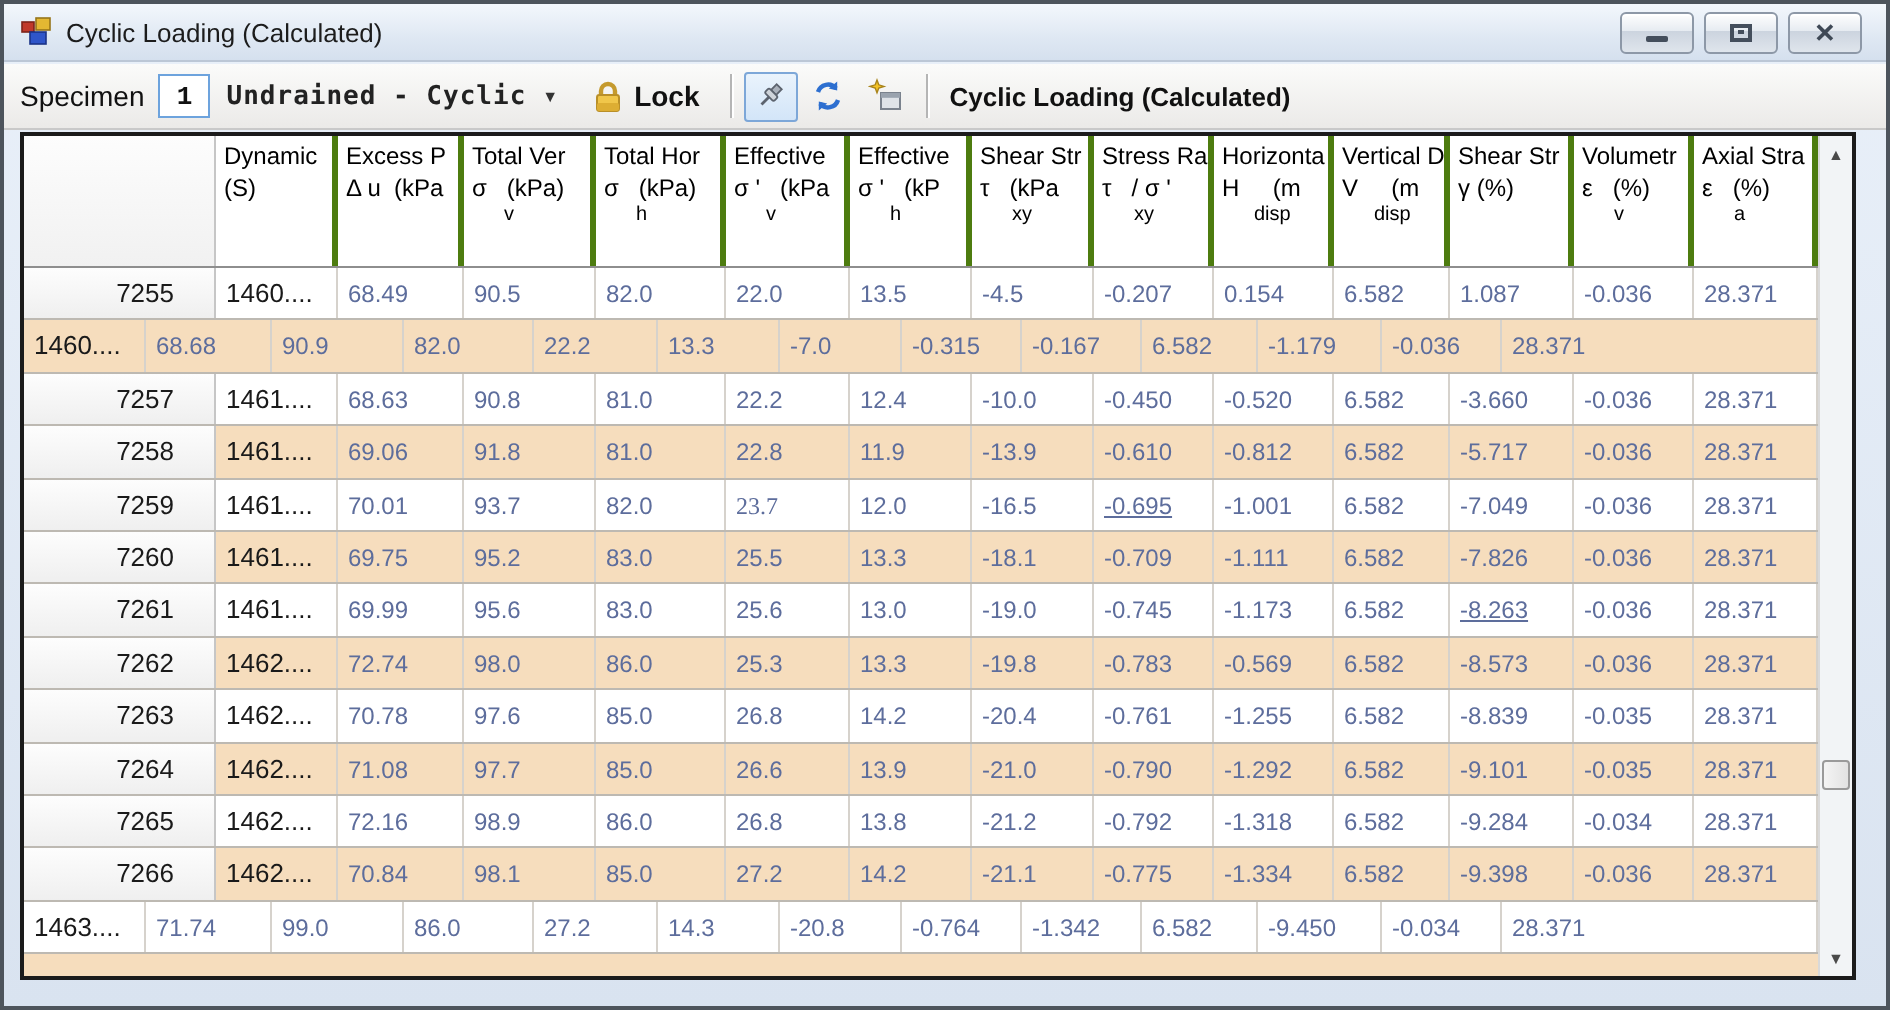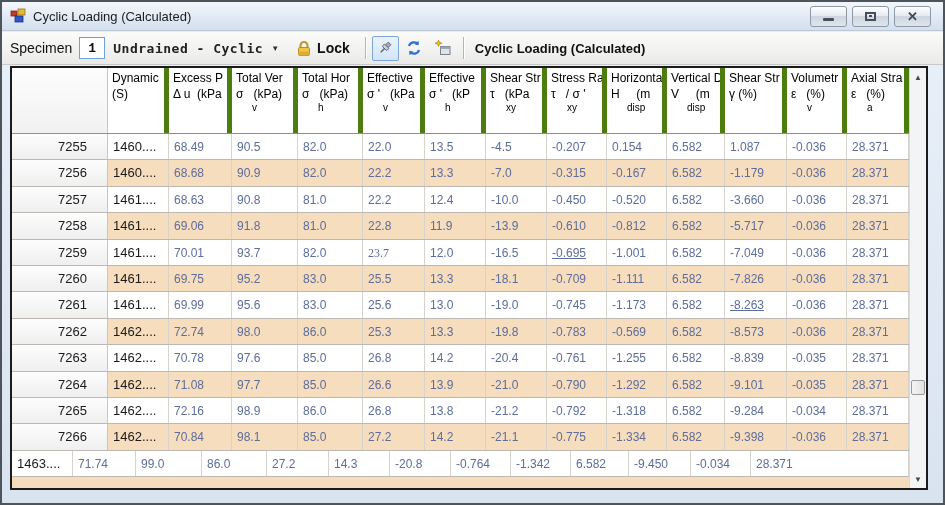--- a/index.html
+++ b/index.html
@@ -65,21 +65,21 @@
   .grid{
     position:absolute;left:8px;top:64px;width:918px;height:424px;
     border:2px solid #1b1b1b;background:#fff;
     display:flex;
   }
   .grid-main{flex:1;display:flex;flex-direction:column;overflow:hidden;}
   .grid-header{
     display:flex;height:66px;background:#fff;border-bottom:1px solid #8e8e8e;flex:none;
   }
   .hcell{
-    border-right:5px solid #4d7c0f;padding:3px 0 0 4px;overflow:hidden;flex:none;
+    border-right:3px solid #4d7c0f;padding:3px 0 0 4px;overflow:hidden;flex:none;
   }
   .hcell .t1{font-size:12px;color:#000;white-space:nowrap;line-height:15px;}
   .hcell .t2{font-size:12px;color:#000;white-space:pre;line-height:16px;}
   .hcell .t3{font-size:10px;color:#000;white-space:pre;line-height:12px;padding-left:16px;}
   .corner{background:linear-gradient(to bottom,#fdfdfd,#f1f1f1);border-right:1px solid #c6c6c6;}
 
   .grid-body{flex:1;display:flex;flex-direction:column;overflow:hidden;}
   .grow{display:flex;height:26.4px;flex:none;border-bottom:1px solid #bdb9b2;}
   .grow.alt .dcell{background:#f6ddbd;}
   .rowhead{
@@ -268,21 +268,20 @@
             <div class="dcell" style="width: 61px;">13.5</div>
             <div class="dcell" style="width: 61px;">-4.5</div>
             <div class="dcell" style="width: 60px;">-0.207</div>
             <div class="dcell" style="width: 60px;">0.154</div>
             <div class="dcell" style="width: 58px;">6.582</div>
             <div class="dcell" style="width: 62px;">1.087</div>
             <div class="dcell" style="width: 60px;">-0.036</div>
             <div class="dcell last">28.371</div>
           </div>
           <div class="grow alt">
-            <div class="rowhead">7256</div>
             <div class="dcell first" style="width: 61px;">1460....</div>
             <div class="dcell" style="width: 63px;">68.68</div>
             <div class="dcell" style="width: 66px;">90.9</div>
             <div class="dcell" style="width: 65px;">82.0</div>
             <div class="dcell" style="width: 62px;">22.2</div>
             <div class="dcell" style="width: 61px;">13.3</div>
             <div class="dcell" style="width: 61px;">-7.0</div>
             <div class="dcell" style="width: 60px;">-0.315</div>
             <div class="dcell" style="width: 60px;">-0.167</div>
             <div class="dcell" style="width: 58px;">6.582</div>

